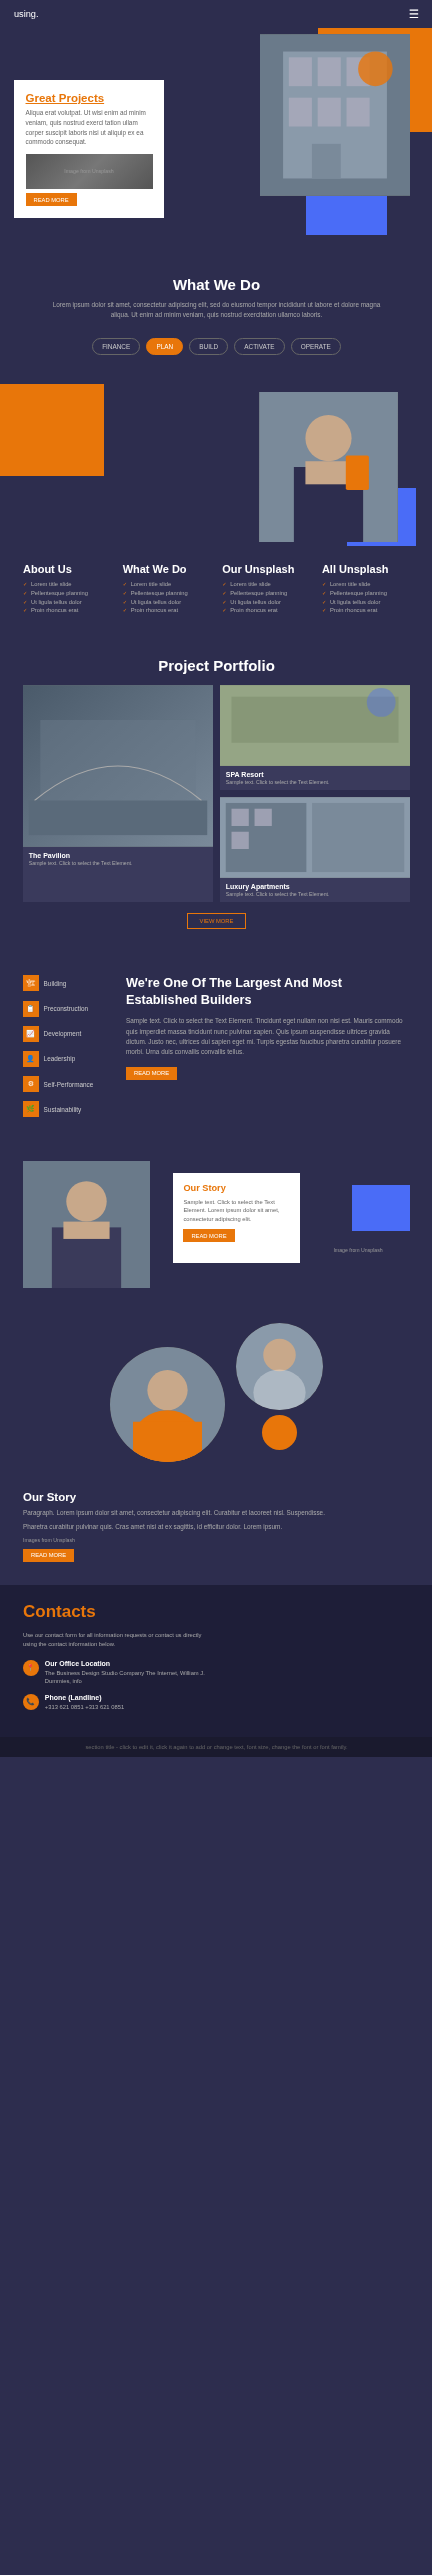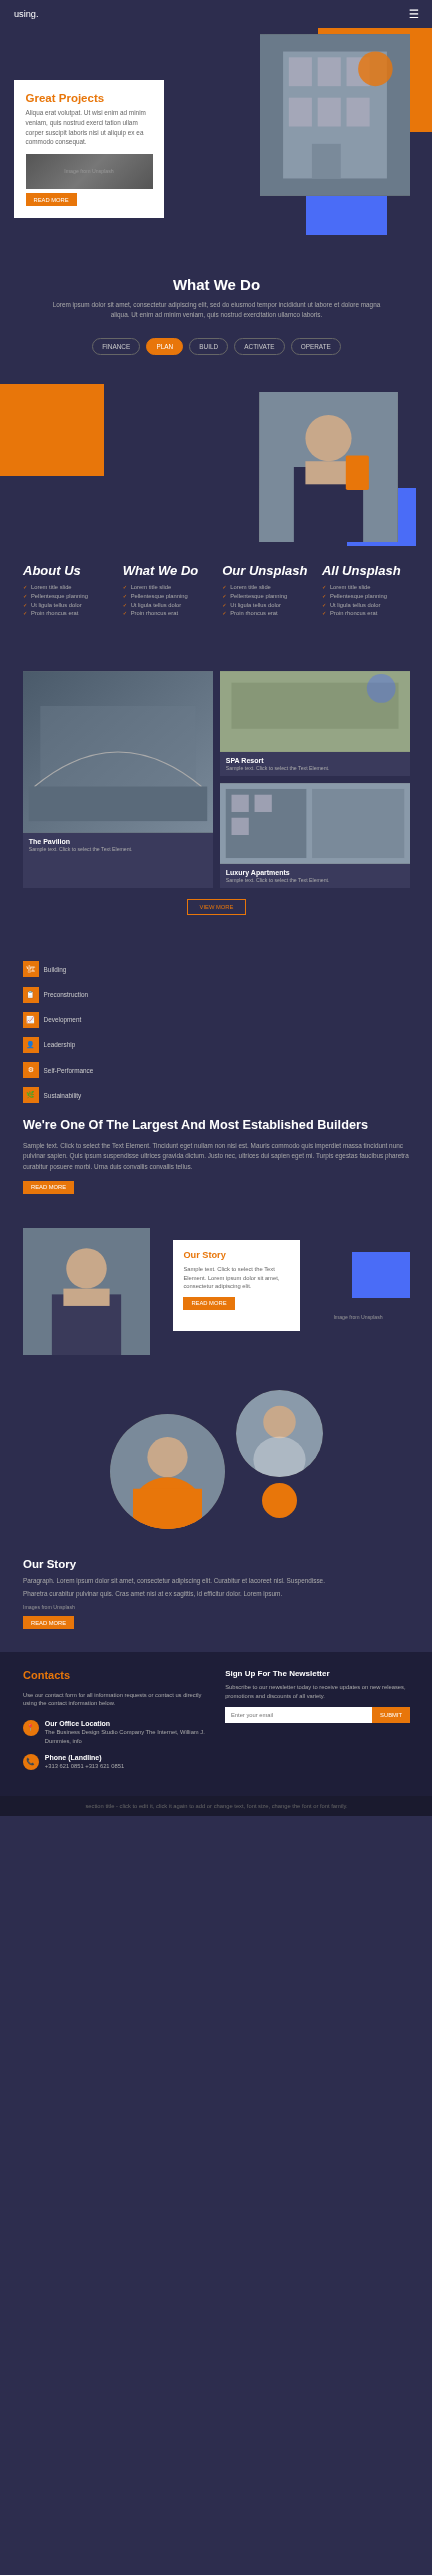--- a/index.html
+++ b/index.html
@@ -7,21 +7,21 @@
 
     
     nav { display: flex; justify-content: space-between; align-items: center; padding: 7px 14px; background: #2d2d4e; }
 
     
     .hero { position: relative; background: #2d2d4e; padding: 17.3px 14px 29px; overflow: hidden; min-height: 196px; }
     .hero-orange-block { position: absolute; top: 0; right: 0; width: 115px; height: 104px; background: #e8760a; z-index: 0; }
     .hero-blue-block { position: absolute; bottom: 11.5px; right: 46px; width: 81px; height: 58px; background: #4a6cf7; z-index: 0; }
     .hero-img-main { position: absolute; right: 23px; top: 5.8px; width: 150px; height: 162px; background: #888; z-index: 1; overflow: hidden; }
     .hero-card { position: relative; z-index: 2; background: #fff; color: #333; padding: 11.5px; width: 150px; margin-top: 35px; }
-    .hero-card h2 { color: #e8760a; font-size: 11.5px; margin-bottom: 4.6px; }
+    .hero-card h2 { color: #e8760a; font-size: 11.5px; margin-bottom: 4.6px; text-decoration: underline; }
     .hero-card p { font-size: 6.4px; color: #666; margin-bottom: 7px; line-height: 1.5; }
     .btn-orange { display: inline-block; background: #e8760a; color: #fff; padding: 3.5px 8px; font-size: 5.8px; cursor: pointer; border: none; }
 
     
     .section { padding: 29px 23px; }
     .section-title { text-align: center; font-size: 15px; color: #fff; margin-bottom: 7px; }
     .section-subtitle { text-align: center; font-size: 6.4px; color: #aaa; margin-bottom: 17.3px; line-height: 1.6; max-width: 346px; margin-left: auto; margin-right: auto; }
     .tabs-row { display: flex; justify-content: center; gap: 5.8px; flex-wrap: wrap; margin-top: 11.5px; }
     .tab-pill { border: 0.6px solid #666; border-radius: 11.5px; padding: 4px 9.2px; font-size: 6.4px; color: #ccc; cursor: pointer; }
     .tab-pill.active { background: #e8760a; border-color: #e8760a; color: #fff; }
@@ -32,39 +32,39 @@
     .company-blue { position: absolute; right: 17.3px; bottom: 0; width: 69px; height: 58px; background: #4a6cf7; z-index: 0; }
     .company-img { position: absolute; right: 35px; top: 8.7px; width: 139px; height: 150px; background: #888; z-index: 1; }
     .company-card { position: relative; z-index: 2; background: #fff; color: #333; padding: 11.5px; width: 139px; margin-top: 17.3px; margin-left: 11.5px; }
     .company-card h2 { color: #e8760a; font-size: 10.4px; margin-bottom: 4.6px; }
     .company-card p { font-size: 5.8px; color: #666; margin-bottom: 5.8px; line-height: 1.5; }
     .company-card .img-ref { font-size: 5.2px; color: #999; margin-top: 4.6px; }
 
     
     .four-cols { display: flex; gap: 11.5px; padding: 17.3px 23px; background: #2d2d4e; }
     .col-item { flex: 1; }
-    .col-item h4 { font-size: 13px; color: #fff; margin-bottom: 5.8px; font-style: italic; }
+    .col-item h4 { font-size: 11px; color: #fff; margin-bottom: 5.8px; }
     .col-item ul { list-style: none; padding: 0; }
     .col-item ul li { font-size: 5.8px; color: #aaa; margin-bottom: 2.9px; padding-left: 8px; position: relative; }
     .col-item ul li::before { content: '✓'; position: absolute; left: 0; color: #e8760a; font-size: 5.2px; }
 
     
     .portfolio-section { padding: 23px 23px; background: #2d2d4e; }
     .portfolio-grid { display: grid; grid-template-columns: 1fr 1fr; gap: 7px; margin-top: 11.5px; }
     .portfolio-card { background: #3a3a5c; overflow: hidden; }
     .portfolio-img { width: 100%; height: 81px; background: #666; display: flex; align-items: flex-end; }
     .portfolio-label { padding: 4.6px 5.8px; }
     .portfolio-label h4 { font-size: 7px; color: #fff; margin-bottom: 1.7px; }
     .portfolio-label p { font-size: 5.2px; color: #aaa; }
     .portfolio-card .portfolio-img.tall { height: 115px; }
     .view-more-row { text-align: center; margin-top: 11.5px; }
     .btn-outline { border: 0.6px solid #e8760a; color: #e8760a; background: transparent; padding: 4px 11.5px; font-size: 5.8px; cursor: pointer; }
 
     
-    .builders-section { display: flex; gap: 4px; padding: 23px 23px; background: #2d2d4e; align-items: flex-start; flex-direction: column; }
+    .builders-section { display: flex; gap: 22px; padding: 23px 23px; background: #2d2d4e; align-items: flex-start; }
     .builders-sidebar { width: 81px; flex-shrink: 0; }
     .sidebar-item-row { display: flex; align-items: center; gap: 4.6px; margin-bottom: 9.2px; cursor: pointer; }
     .sidebar-icon { width: 16px; height: 16px; background: #e8760a; display: flex; align-items: center; justify-content: center; flex-shrink: 0; font-size: 7px; }
     .sidebar-label { font-size: 6.4px; color: #ccc; }
     .builders-content { flex: 1; }
     .builders-content h2 { font-size: 12.7px; color: #fff; margin-bottom: 8px; line-height: 1.3; }
     .builders-content p { font-size: 6.4px; color: #aaa; line-height: 1.6; margin-bottom: 9.2px; }
 
     
     .story-section { position: relative; background: #2d2d4e; padding: 23px 23px; overflow: hidden; min-height: 150px; }
@@ -84,21 +84,21 @@
 
     
     .story2-section { padding: 17.3px 23px 23px; background: #2d2d4e; }
     .story2-section h2 { font-size: 11.5px; color: #fff; margin-bottom: 5.8px; }
     .story2-section p { font-size: 6.4px; color: #aaa; margin-bottom: 3.5px; line-height: 1.5; }
     .story2-img-ref { font-size: 5.2px; color: #999; margin: 5.8px 0; }
 
     
     .contacts-section { background: #1e1e38; padding: 17.3px 23px; }
     .contacts-grid { display: grid; grid-template-columns: 1fr 1fr; gap: 17.3px; }
-    .contacts-left h2 { color: #e8760a; font-size: 11px; margin-bottom: 9.2px; }
+    .contacts-left h2 { color: #e8760a; font-size: 17px; margin-bottom: 9.2px; }
     .contact-row { display: flex; align-items: flex-start; gap: 5.8px; margin-bottom: 8px; }
     .contact-icon { width: 16px; height: 16px; background: #e8760a; border-radius: 50%; display: flex; align-items: center; justify-content: center; font-size: 7px; flex-shrink: 0; }
     .contact-text h4 { font-size: 7px; color: #fff; margin-bottom: 1.7px; }
     .contact-text p { font-size: 5.8px; color: #aaa; line-height: 1.5; }
     .contacts-right h3 { color: #fff; font-size: 8px; margin-bottom: 4.6px; }
     .contacts-right p { font-size: 5.8px; color: #aaa; margin-bottom: 7px; line-height: 1.5; }
     .newsletter-row { display: flex; gap: 0; }
     .newsletter-input { flex: 1; padding: 4.6px 5.8px; font-size: 5.8px; border: none; background: #fff; color: #333; }
     .newsletter-btn { background: #e8760a; color: #fff; border: none; padding: 4.6px 8px; font-size: 5.8px; cursor: pointer; }
     .footer-bar { background: #1a1a2e; padding: 7px 23px; text-align: center; font-size: 5.8px; color: #666; }
@@ -198,20 +198,21 @@
     <ul>
       <li>Lorem title slide</li>
       <li>Pellentesque planning</li>
       <li>Ut ligula tellus dolor</li>
       <li>Proin rhoncus erat</li>
     </ul>
   </div>
 </div>
 
 <div class="portfolio-section">
+  <h2 class="section-title">Project Portfolio</h2>
   <div class="portfolio-grid">
 
     <div class="portfolio-card" style="grid-row: span 2;">
       <div class="portfolio-img img-box tall" style="height:162px;">
         <svg width="100%" height="162" viewBox="0 0 330 280">
           <rect width="330" height="280" fill="#5a6a7a"></rect>
           <rect x="0" y="0" width="330" height="280" fill="url(#grad1)"></rect>
           <defs>
               <linearGradient id="grad1" x1="0%" y1="0%" x2="100%" y2="100%">
                 <stop offset="0%" style="stop-color:#4a5a6a"></stop>
@@ -362,27 +363,19 @@
       </div>
       <div class="contact-row">
         <div class="contact-icon">📞</div>
         <div class="contact-text">
           <h4>Phone (Landline)</h4>
           <p>+313 621 0851
 +313 621 0851</p>
         </div>
       </div>
     </div>
-    <div class="contacts-right">
-      <h3>Sign Up For The Newsletter</h3>
-      <p>Subscribe to our newsletter today to receive updates on new releases, promotions and discounts of all variety.</p>
-      <div class="newsletter-row">
-        <input class="newsletter-input" type="email" placeholder="Enter your email" style="">
-        <button class="newsletter-btn">SUBMIT</button>
-      </div>
-    </div>
   </div>
 </div>
 
 <div class="footer-bar">
   <span>section title - click to edit it, click it again to add or change text, font size, change the font or font family.</span>
 </div>
 
 
 </body></html>

